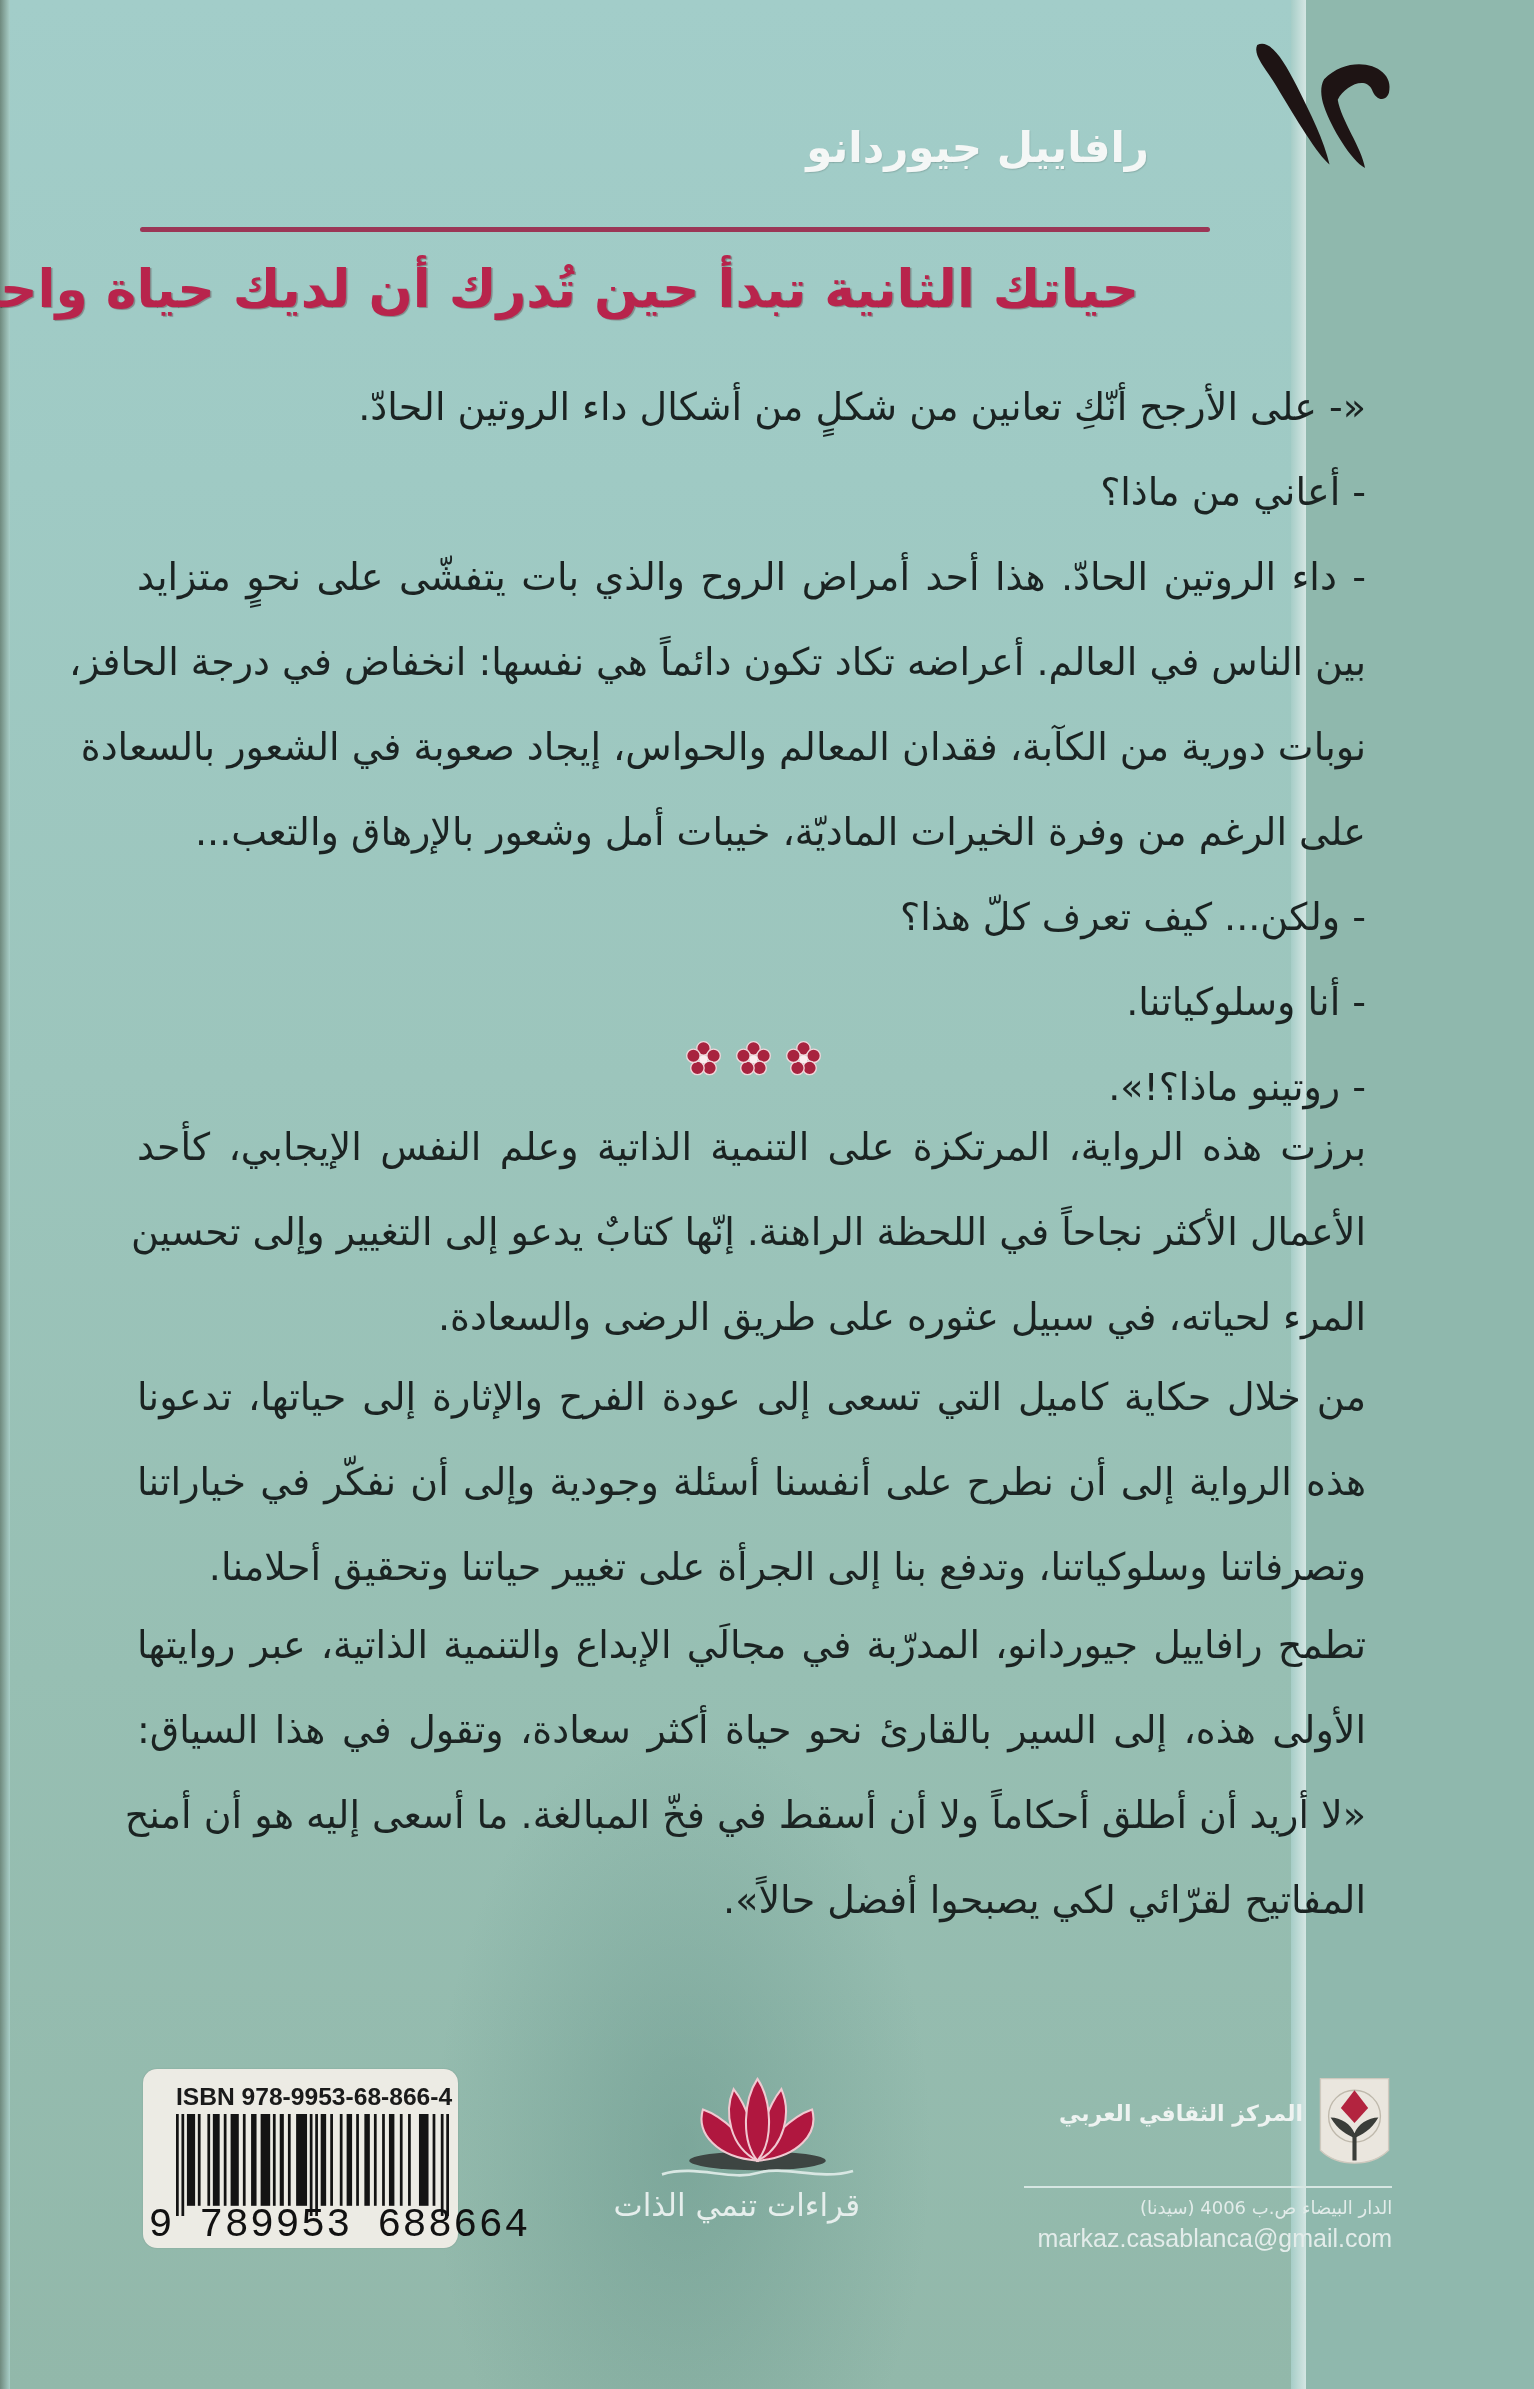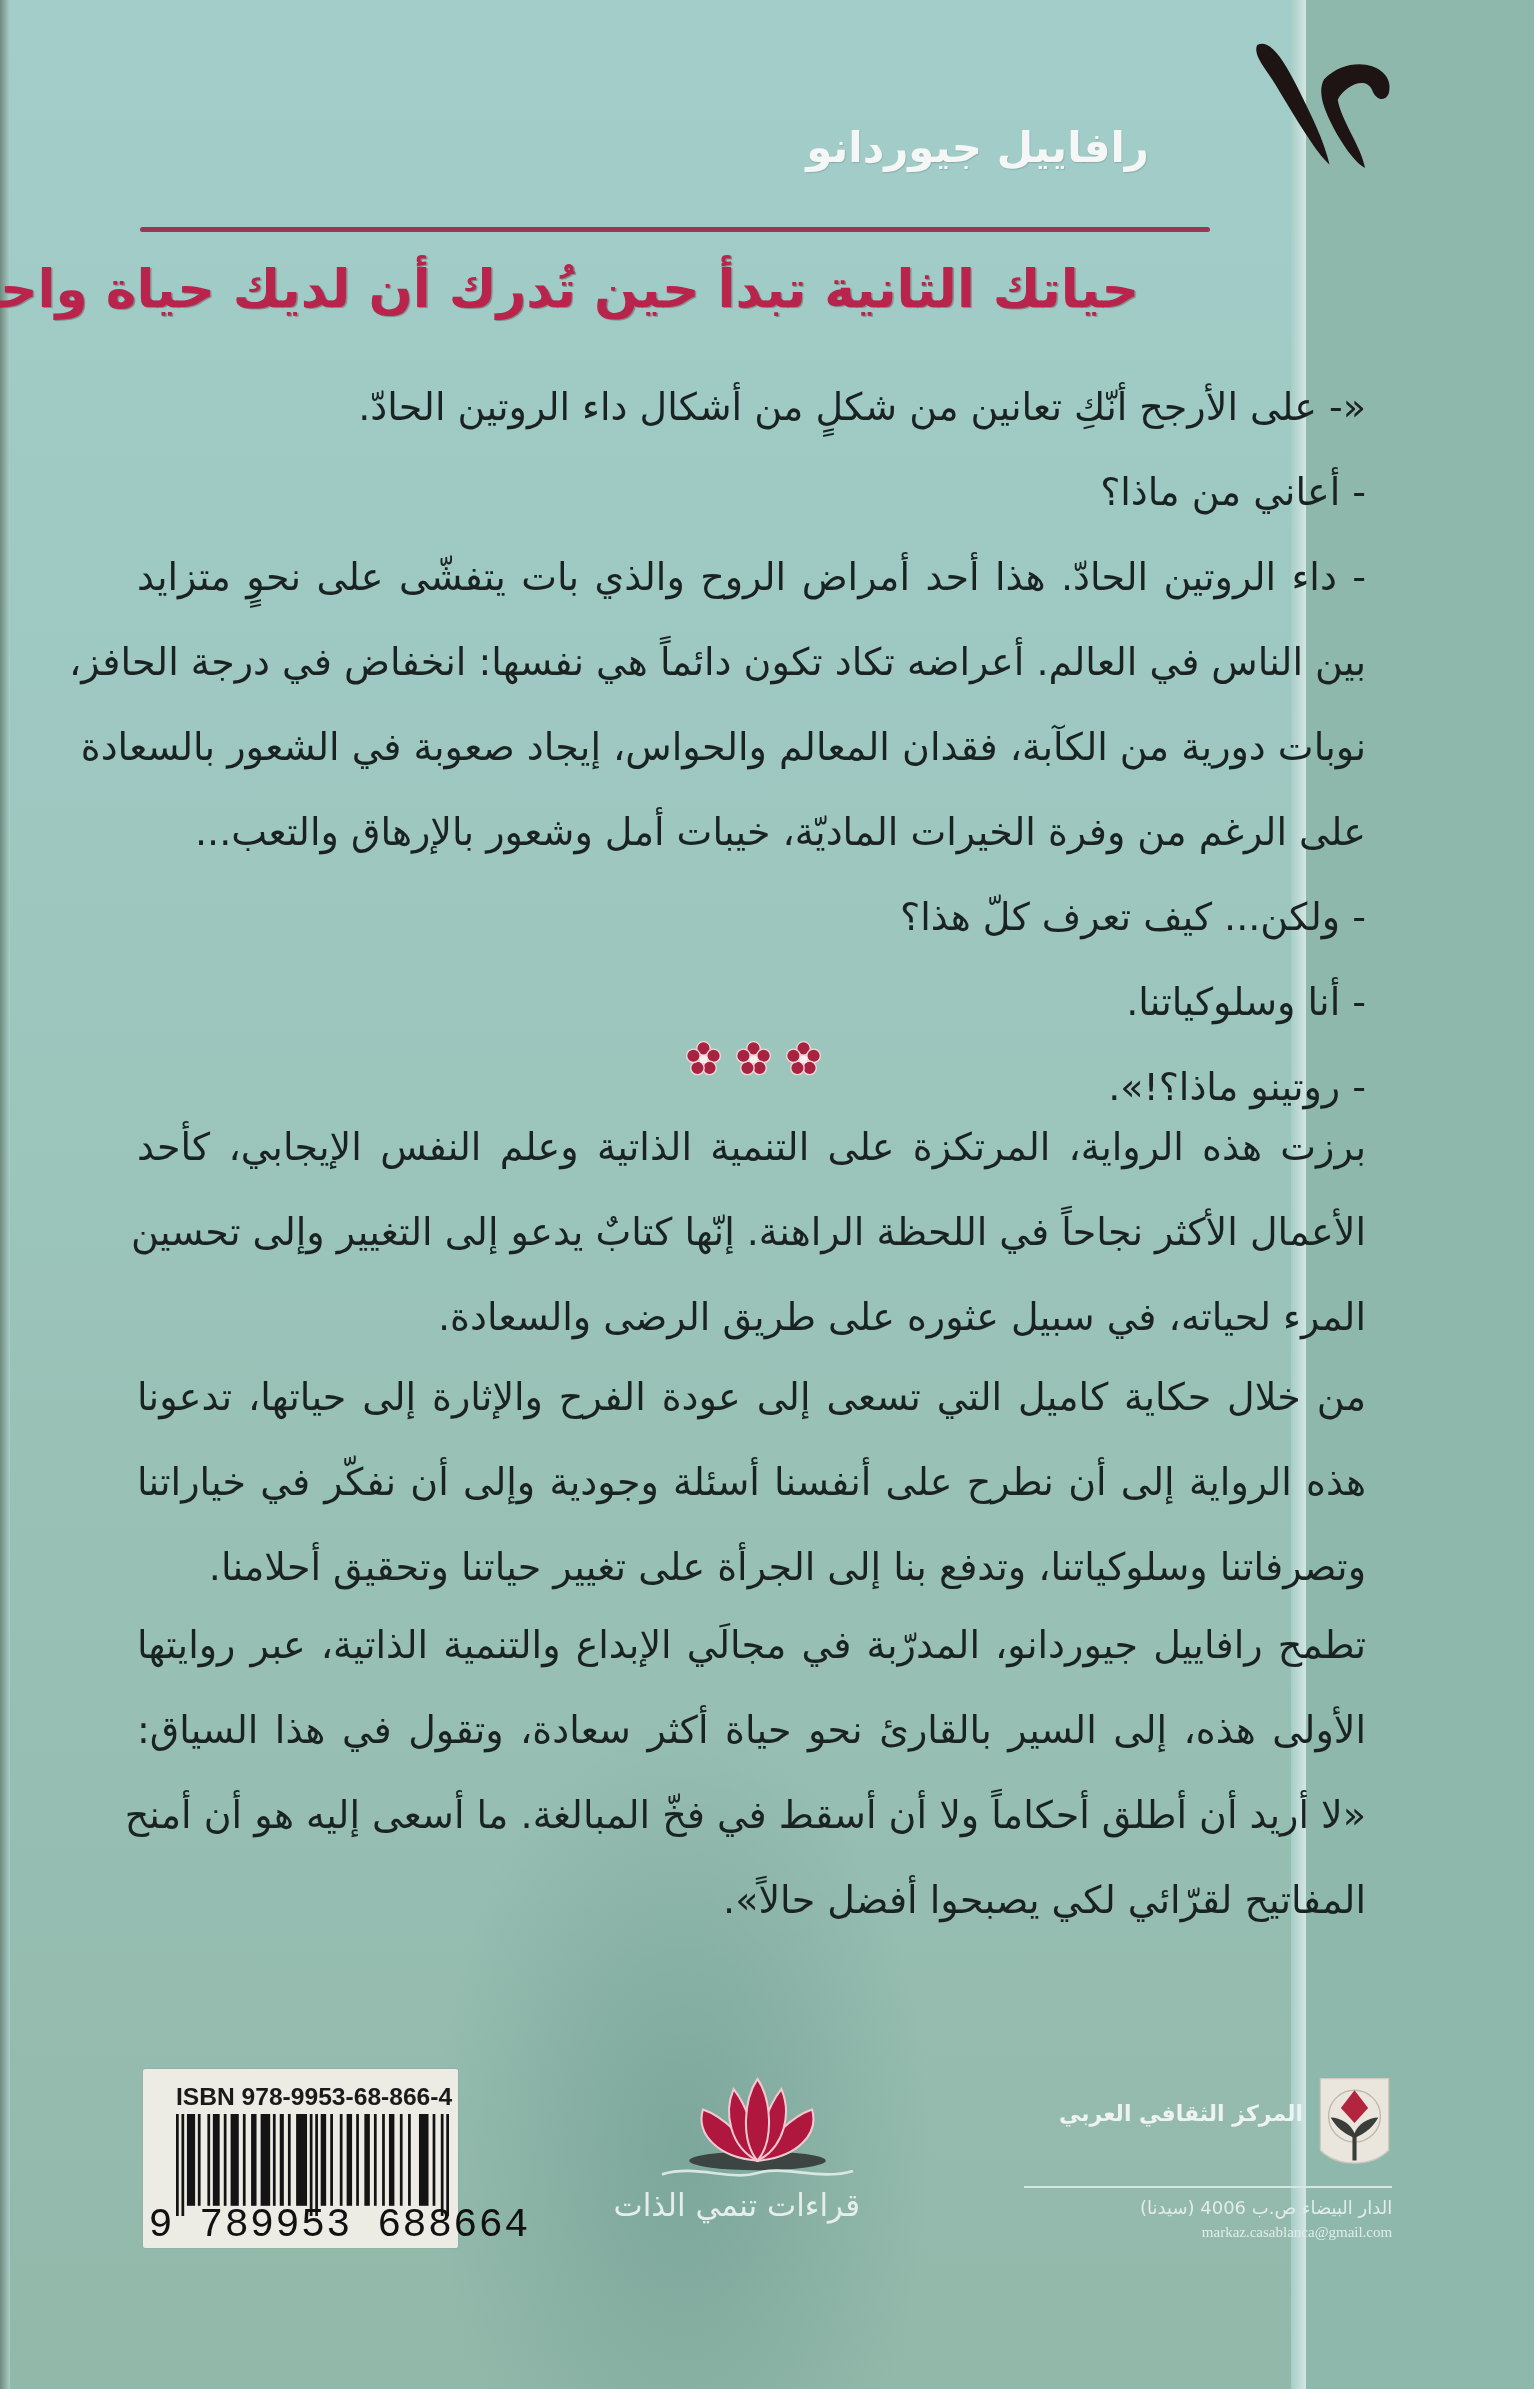--- a/index.html
+++ b/index.html
@@ -66,21 +66,21 @@
     .para3 { top: 1603px; }
     .flowers {
       position: absolute; left: 686px; top: 1041px;
       display: flex; gap: 15px;
     }
     .flower { width: 35px; height: 35px; }
     .barcode-box {
       position: absolute; left: 143px; top: 2069px;
       width: 315px; height: 179px;
       background: #ecebe4;
-      border-radius: 2px;
+      border-radius: 14px;
       box-shadow: 0 0 1.4px rgba(0,0,0,0.2);
     }
     .isbn-text {
       position: absolute; left: 33px; top: 13.7px;
       font-family: "Liberation Sans", sans-serif;
       font-weight: bold; font-size: 24.6px; color: #1a1a1a;
       letter-spacing: 0px; white-space: nowrap;
     }
     .bars {
       position: absolute; left: 33px; top: 45px;
@@ -118,22 +118,22 @@
     .publisher-rule {
       position: absolute; left: 6.8px; right: 6.8px; top: 111px;
       height: 2px; background: #d6e6e2;
     }
     .publisher-address {
       position: absolute; right: 6.8px; top: 122px;
       color: #e3ecea; font-size: 18px; direction: rtl; white-space: nowrap;
     }
     .publisher-email {
       position: absolute; right: 6.8px; top: 149px;
-      color: #e3ecea; font-size: 15px; white-space: nowrap;
-      font-family: Liberation Serif, serif;
+      color: #e3ecea; font-size: 25px; white-space: nowrap;
+      font-family: Liberation Sans, sans-serif;
       margin-left: 12px;
     }
   </style>
 </head>
 <body>
 
 <div class="cover">
   <div class="edge-left"></div>
   <div class="edge-right"></div>
 

